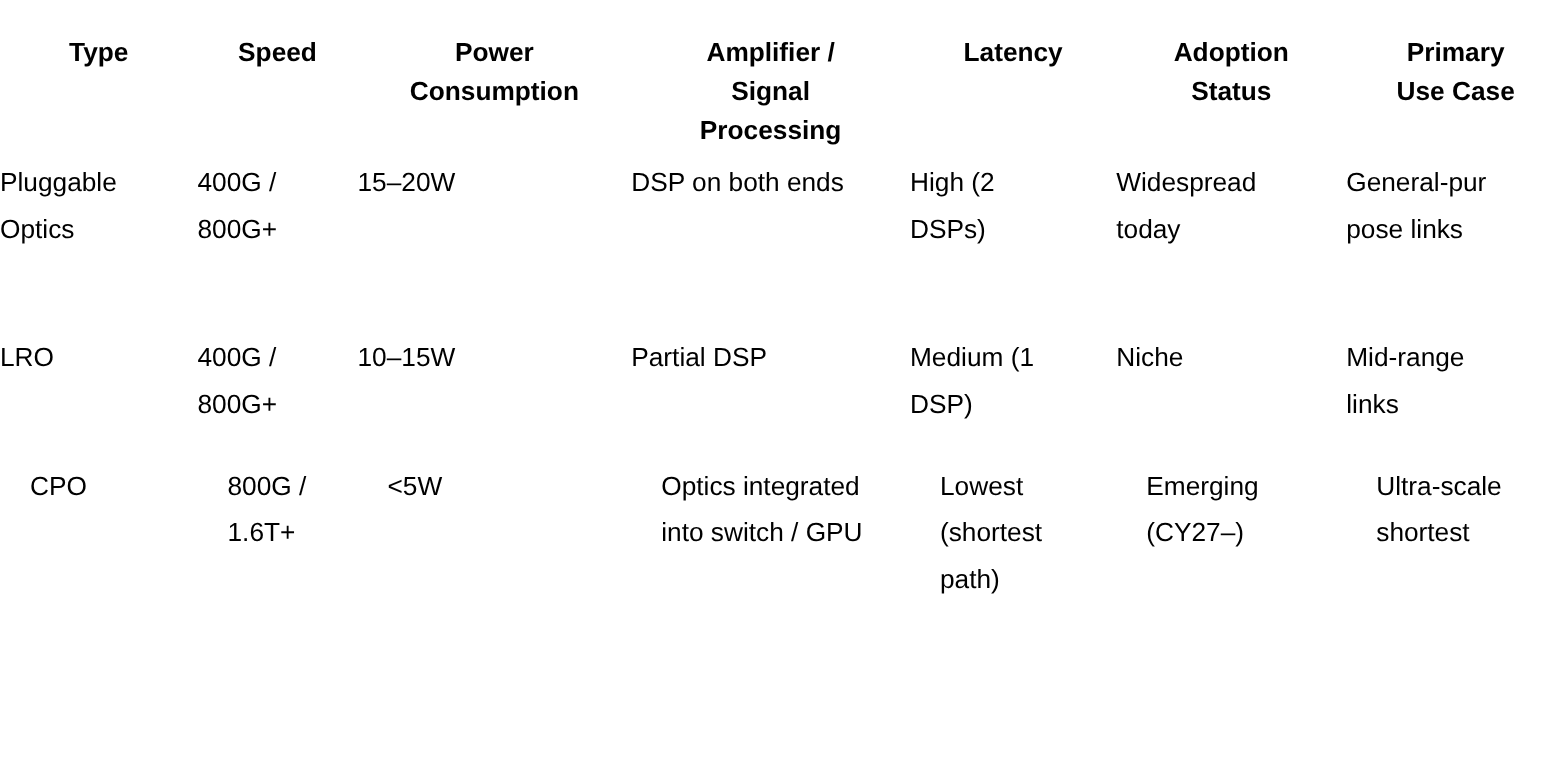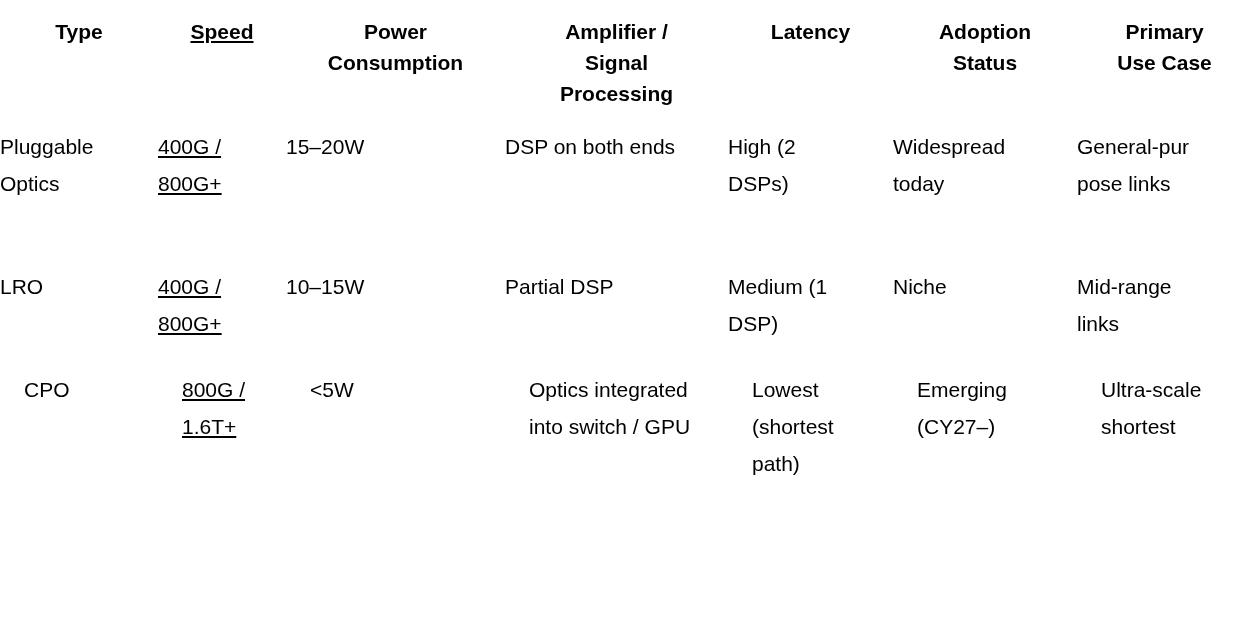--- a/index.html
+++ b/index.html
@@ -36,21 +36,21 @@
     vertical-align: top;
     padding: 0;
     background: transparent;
   }
 
   
   thead tr.header-row th {
     font-weight: bold;
     font-size: 21px;
     line-height: 31px;
-    padding-top: 16px;
+    padding-top: 27px;
     padding-bottom: 0;
     height: 120px;
     box-sizing: border-box;
   }
 
   
   tbody td {
     font-weight: normal;
     font-size: 21px;
     line-height: 37px;
@@ -61,21 +61,21 @@
     overflow-wrap: break-word;
   }
 
   tbody tr.data-row-0 td { height: 140px; padding-top: 8px; }
   tbody tr.data-row-1 td { height: 103px; padding-top: 0px; }
   tbody tr.data-row-2 td { height: 103px; padding-top: 0px; }
   tbody tr.data-row-3 td { height: 110px; padding-top: 0px; padding-left: 24px; }
 
   
   .col-type      { width: 158px; }
-  .col-speed     { width: 128px; text-decoration: underline; }
+  .col-speed     { width: 128px; }
   .col-power     { width: 219px; }
   .col-amp       { width: 223px; }
   .col-latency   { width: 165px; }
   .col-adoption  { width: 184px; }
   .col-usecase   { width: 175px; }
 
   
   th.col-type     { padding-left: 22px; padding-right: 60px; }
   th.col-speed    { padding-left: 20px; padding-right: 20px; }
   th.col-power    { padding-left: 24px; padding-right: 22px; }

